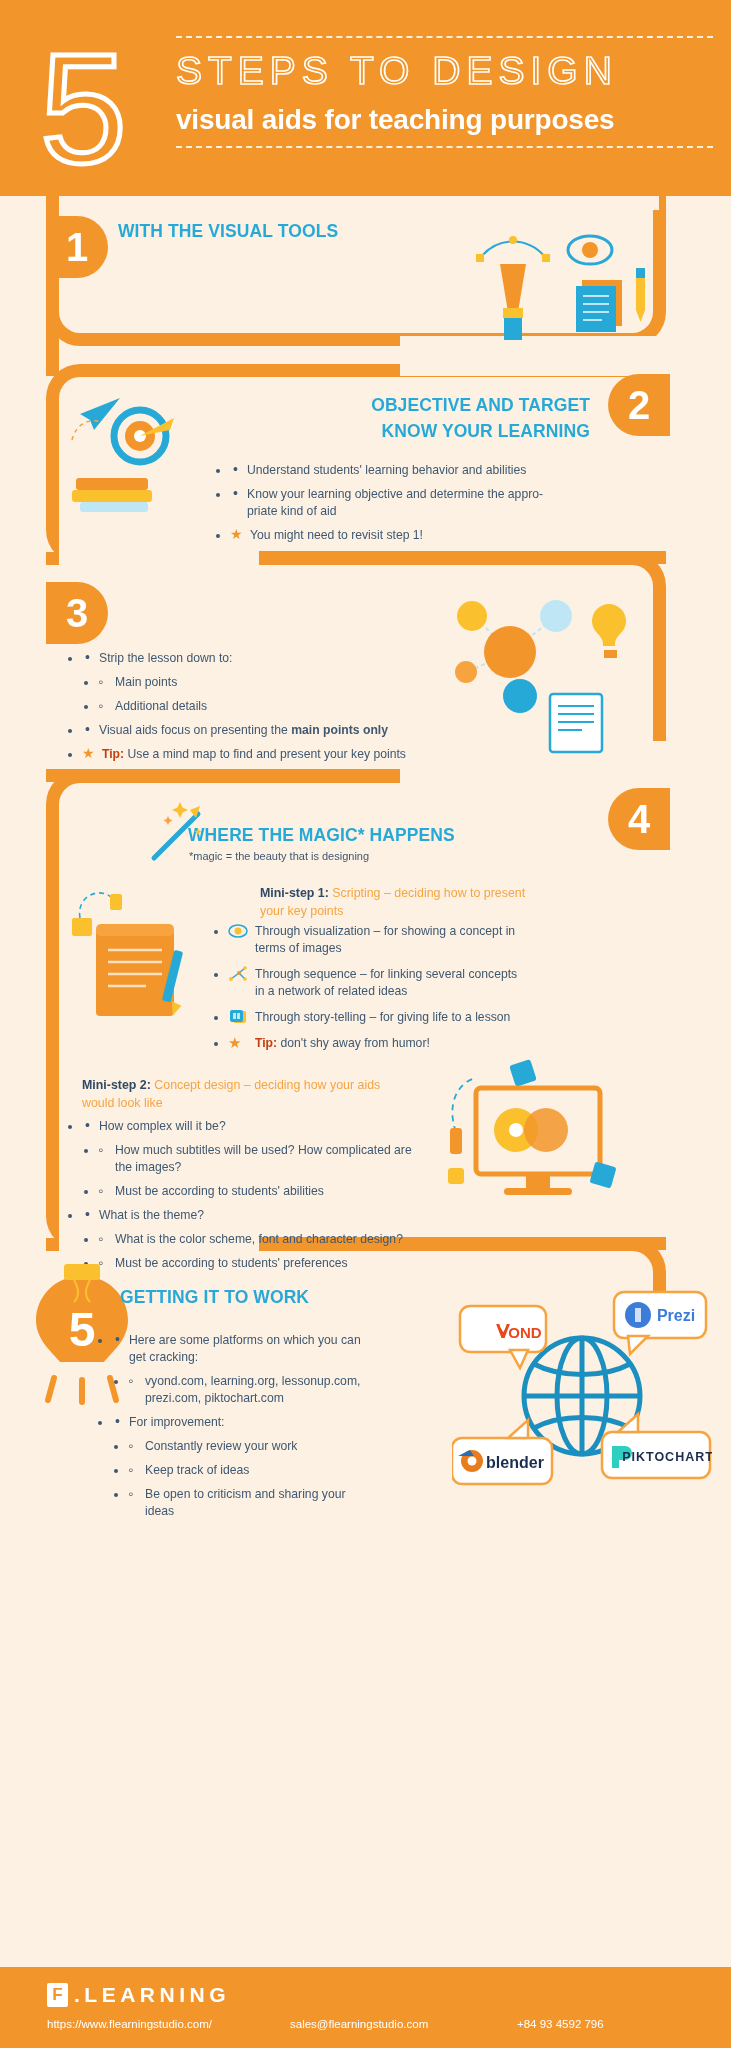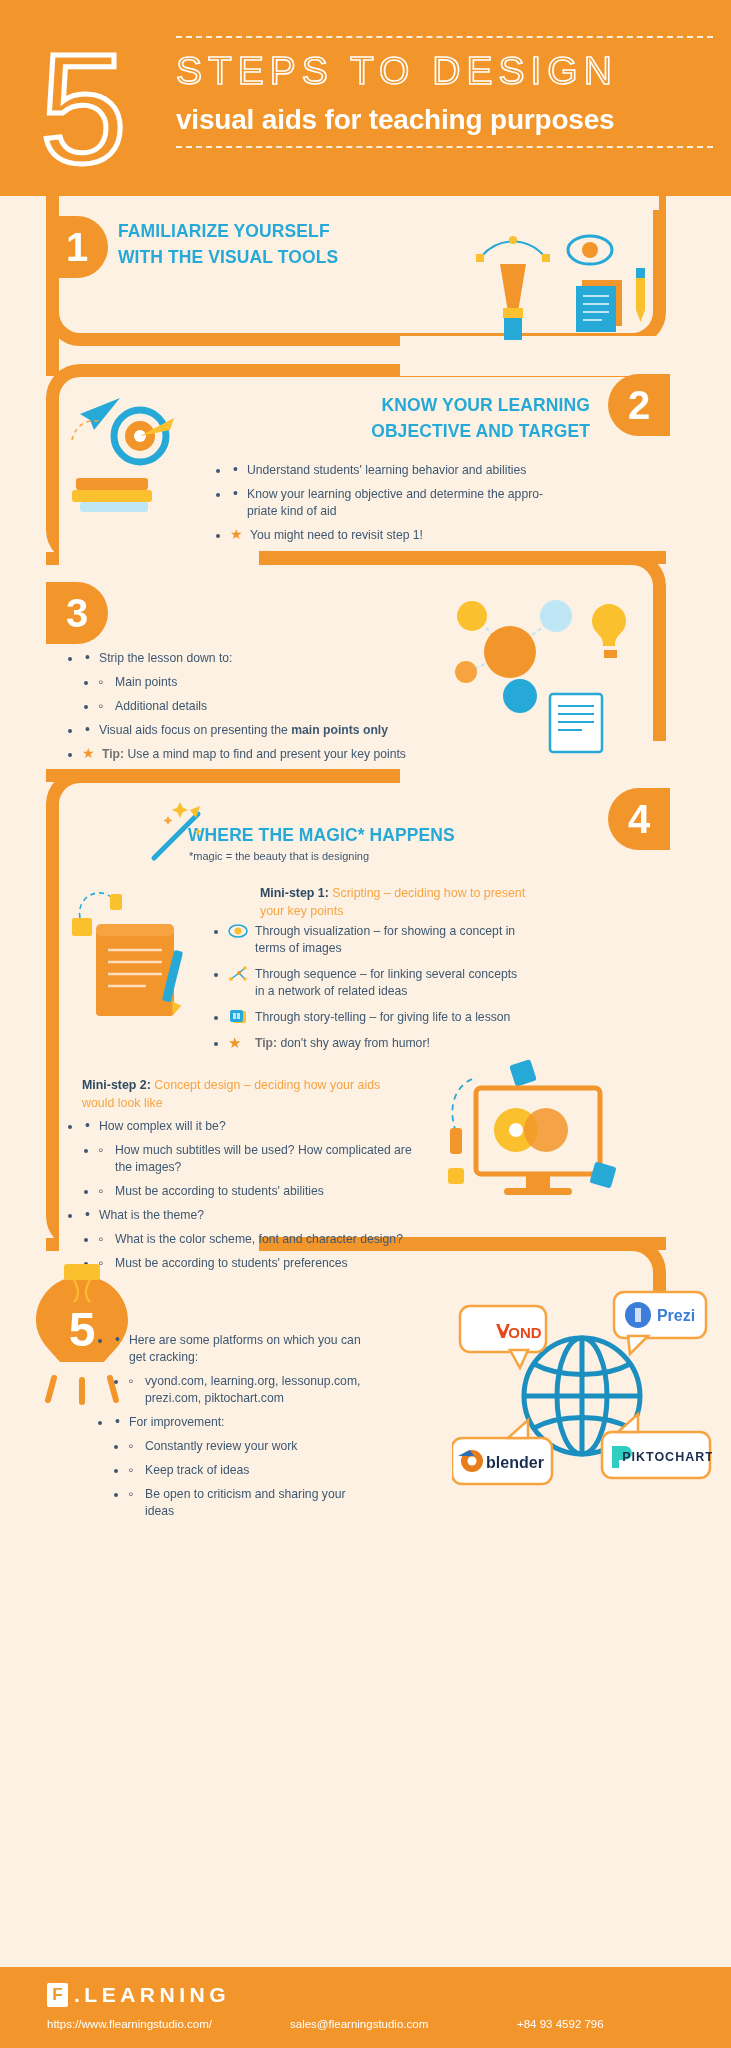--- a/index.html
+++ b/index.html
@@ -74,21 +74,21 @@
     content: "\25E6"; left: 0; top: -1px; font-size: 15px;
   }
   .blist li.star { padding-left: 20px; }
   .blist li.star::before {
     content: "\2605"; left: 0px; top: -1px; color: #f2962c; font-size: 14px;
   }
   .blist li.icn { padding-left: 27px; margin-bottom: 9px; }
   .blist li.icn::before { content: ""; }
   .icnbox { position: absolute; left: 0; top: 0px; width: 20px; height: 17px; }
   b.strong { font-weight: bold; color: #3e5871; margin-top: 17px; }
-  .tip { color: #737373; font-weight: bold; }
+  .tip { color: #c2410c; font-weight: bold; }
   .ministep { position: absolute; font-size: 12.4px; line-height: 18px; color: #f7a440; }
   .ministep b { color: #2f4a63; }
 
   
   .footer {
     position: absolute; left: 0; top: 1967px; width: 731px; height: 81px;
     background: #f2962c; color: #fff;
   }
   .logo-row { position: absolute; left: 47px; top: 16px; display: flex; align-items: center; }
   .logo-f {
@@ -129,21 +129,20 @@
   <div class="ribbon" style="left:400px;top:140px;width:270px;height:40px;background:#fdf1e4;"></div>
   <div class="ribbon" style="left:59px;top:330px;width:200px;height:45px;background:#fdf1e4;"></div>
   <div class="ribbon" style="left:400px;top:545px;width:270px;height:45px;background:#fdf1e4;"></div>
   <div class="ribbon" style="left:59px;top:1020px;width:200px;height:45px;background:#fdf1e4;"></div>
   <div class="ribbon" style="left:430px;top:1130px;width:240px;height:45px;background:#fdf1e4;"></div>
 
   <div class="badge left" style="left:46px;top:20px;">
     <span>1</span>
   </div>
   <div class="sec-head" style="left:118px;top:22px;width:270px;">
-    <div>FAMILIARIZE YOURSELF</div>
     <div>WITH THE VISUAL TOOLS</div>
   </div>
 
   <svg class="ill" style="left:470px;top:28px;" width="190" height="120" viewBox="0 0 190 120">
     <path d="M10 34 C 28 12, 58 12, 76 34" fill="none" stroke="#27a9d8" stroke-width="2"></path>
     <rect x="6" y="30" width="8" height="8" fill="#fbc02d"></rect>
     <rect x="72" y="30" width="8" height="8" fill="#fbc02d"></rect>
     <circle cx="43" cy="16" r="4" fill="#fbc02d"></circle>
     <path d="M30 40 L56 40 L48 88 L38 88 Z" fill="#f2962c"></path>
     <rect x="33" y="84" width="20" height="10" fill="#fbc02d"></rect>
@@ -160,22 +159,22 @@
     </g>
     <rect x="166" y="52" width="9" height="34" fill="#fbc02d"></rect>
     <rect x="166" y="44" width="9" height="10" fill="#27a9d8"></rect>
     <path d="M166 86 L175 86 L170.5 98 Z" fill="#fbc02d"></path>
   </svg>
 
   <div class="badge right" style="left:608px;top:178px;">
     <span>2</span>
   </div>
   <div class="sec-head right" style="left:250px;top:196px;width:340px;">
+    <div>OBJECTIVE AND TARGET</div>
     <div>KNOW YOUR LEARNING</div>
-    <div>OBJECTIVE AND TARGET</div>
   </div>
   <ul class="blist" style="left:230px;top:266px;width:330px;">
     <li><span>Understand students' learning behavior and abilities</span></li>
     <li><span>Know your learning objective and determine the appro-priate kind of aid</span></li>
     <li class="star"><span>You might need to revisit step 1!</span></li>
   </ul>
   <svg class="ill" style="left:62px;top:188px;" width="150" height="130" viewBox="0 0 150 130">
     <path d="M18 30 L58 14 L32 46 L28 36 Z" fill="#27a9d8"></path>
     <path d="M10 56 C 14 40, 26 34, 40 38" fill="none" stroke="#f7a440" stroke-width="1.6" stroke-dasharray="4 4"></path>
     <circle cx="78" cy="52" r="26" fill="none" stroke="#27a9d8" stroke-width="7"></circle>
@@ -324,20 +323,23 @@
 
   <svg class="ill" style="left:32px;top:1058px;" width="100" height="160" viewBox="0 0 100 160">
     <path d="M50 22 C 78 22, 96 44, 96 66 C 96 86, 80 98, 72 108 H28 C20 98, 4 86, 4 66 C 4 44, 22 22, 50 22 Z" fill="#f2962c"></path>
     <rect x="32" y="10" width="36" height="16" rx="3" fill="#fbc02d"></rect>
     <path d="M42 26 q8 14 0 22 M58 26 q-8 14 0 22" fill="none" stroke="#fbc02d" stroke-width="2"></path>
     <line x1="22" y1="124" x2="16" y2="146" stroke="#f2962c" stroke-width="6" stroke-linecap="round"></line>
     <line x1="50" y1="126" x2="50" y2="148" stroke="#f2962c" stroke-width="6" stroke-linecap="round"></line>
     <line x1="78" y1="124" x2="84" y2="146" stroke="#f2962c" stroke-width="6" stroke-linecap="round"></line>
     <text x="50" y="92" text-anchor="middle" font-family="Liberation Sans, sans-serif" font-size="48" font-weight="bold" fill="#ffffff">5</text>
   </svg>
+  <div class="sec-head" style="left:120px;top:1088px;width:300px;">
+    <div>GETTING IT TO WORK</div>
+  </div>
   <ul class="blist" style="left:112px;top:1136px;width:258px;">
     <li><span>Here are some platforms on which you can get cracking:</span></li>
     <li class="hollow"><span>vyond.com, learning.org, lessonup.com, prezi.com, piktochart.com</span></li>
     <li><span>For improvement:</span></li>
     <li class="hollow"><span>Constantly review your work</span></li>
     <li class="hollow"><span>Keep track of ideas</span></li>
     <li class="hollow"><span>Be open to criticism and sharing your ideas</span></li>
   </ul>
 
   <svg class="ill" style="left:452px;top:1090px;" width="260" height="220" viewBox="0 0 260 220">

